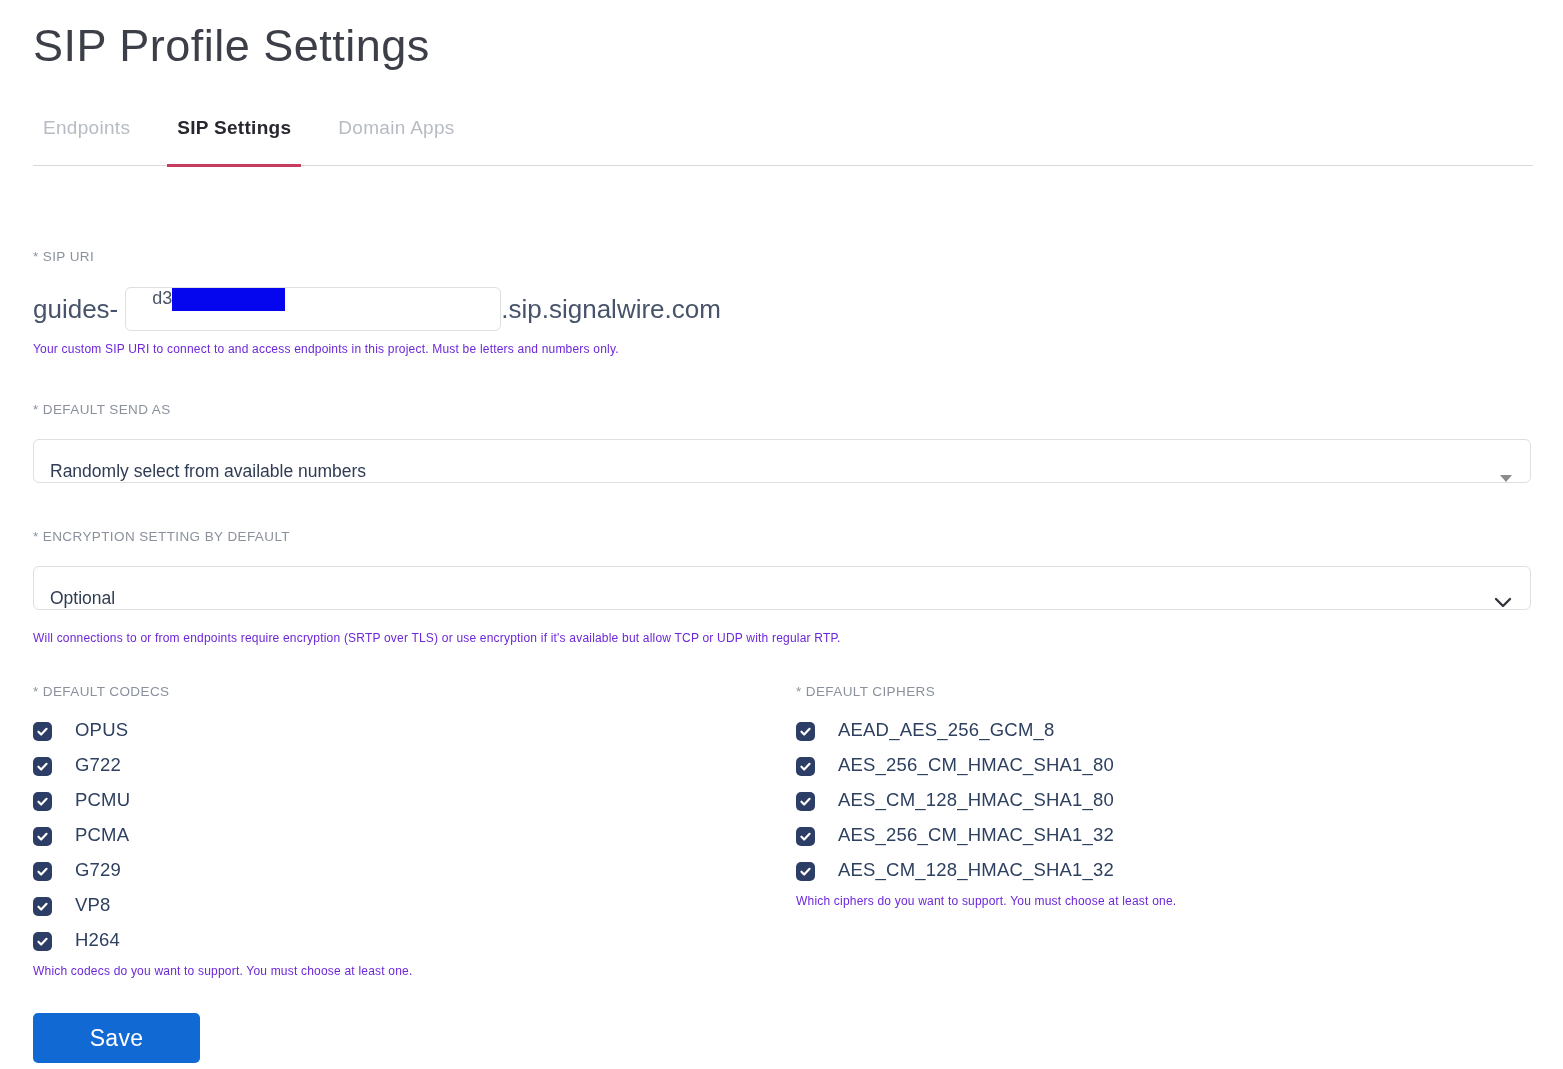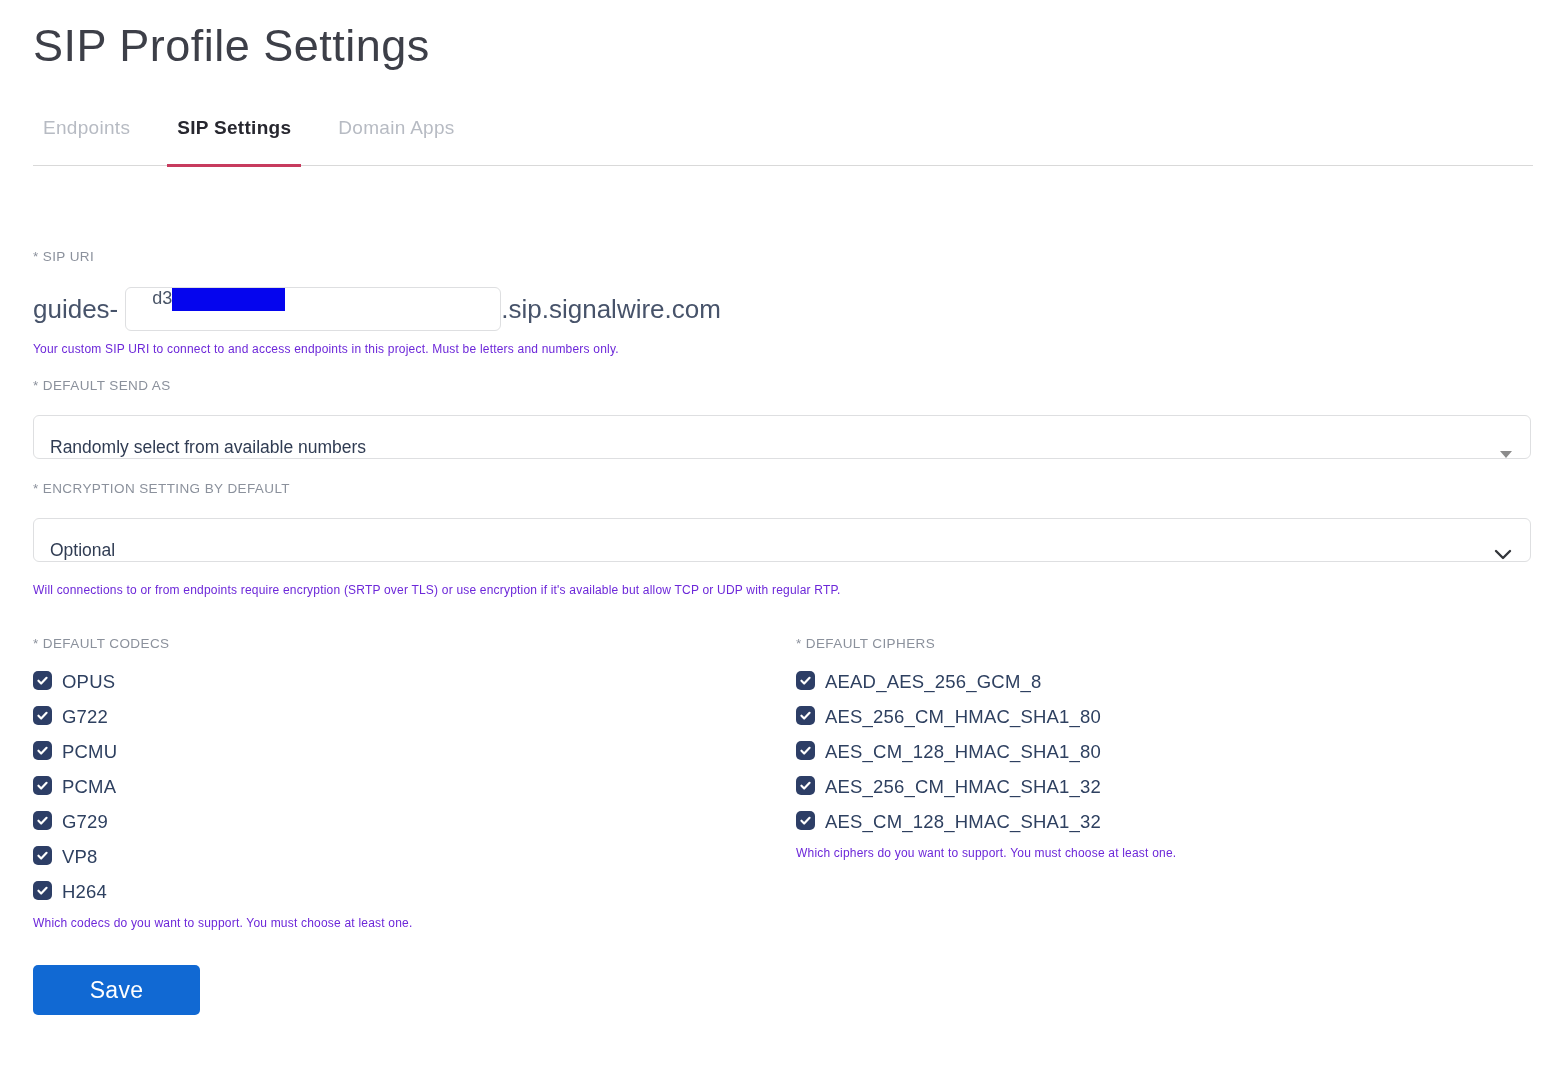--- a/index.html
+++ b/index.html
@@ -92,21 +92,21 @@
     color: #4a5568;
   }
   .redaction {
     display: inline-block;
     width: 113px;
     height: 23px;
     background: #0505ee;
   }
   .uri-help { margin-top: 11px; }
 
-  .group { margin-top: 22px; }
+  .group { margin-top: 46px; }
   .select-box {
     margin-top: 22px;
     width: 1498px;
     height: 44px;
     border: 1px solid #dedfe1;
     border-radius: 6px;
     display: flex;
     align-items: flex-end;
     padding: 0 18px 0 16px;
     background: #fff;
@@ -130,23 +130,24 @@
   .columns {
     display: flex;
     margin-top: 31px;
   }
   .col-left { width: 763px; }
   .col-right { flex: 1; }
 
   .checkbox-list { margin-top: 20px; }
   .checkbox-row {
     display: flex;
-    align-items: flex-start;
+    align-items: flex-end;
     margin-bottom: 13px;
     cursor: pointer;
+    gap: 13px;
   }
   .checkbox {
     width: 19px;
     height: 19px;
     background: #2d3e66;
     border-radius: 5px;
     display: flex;
     align-items: center;
     justify-content: center;
     flex: none;

